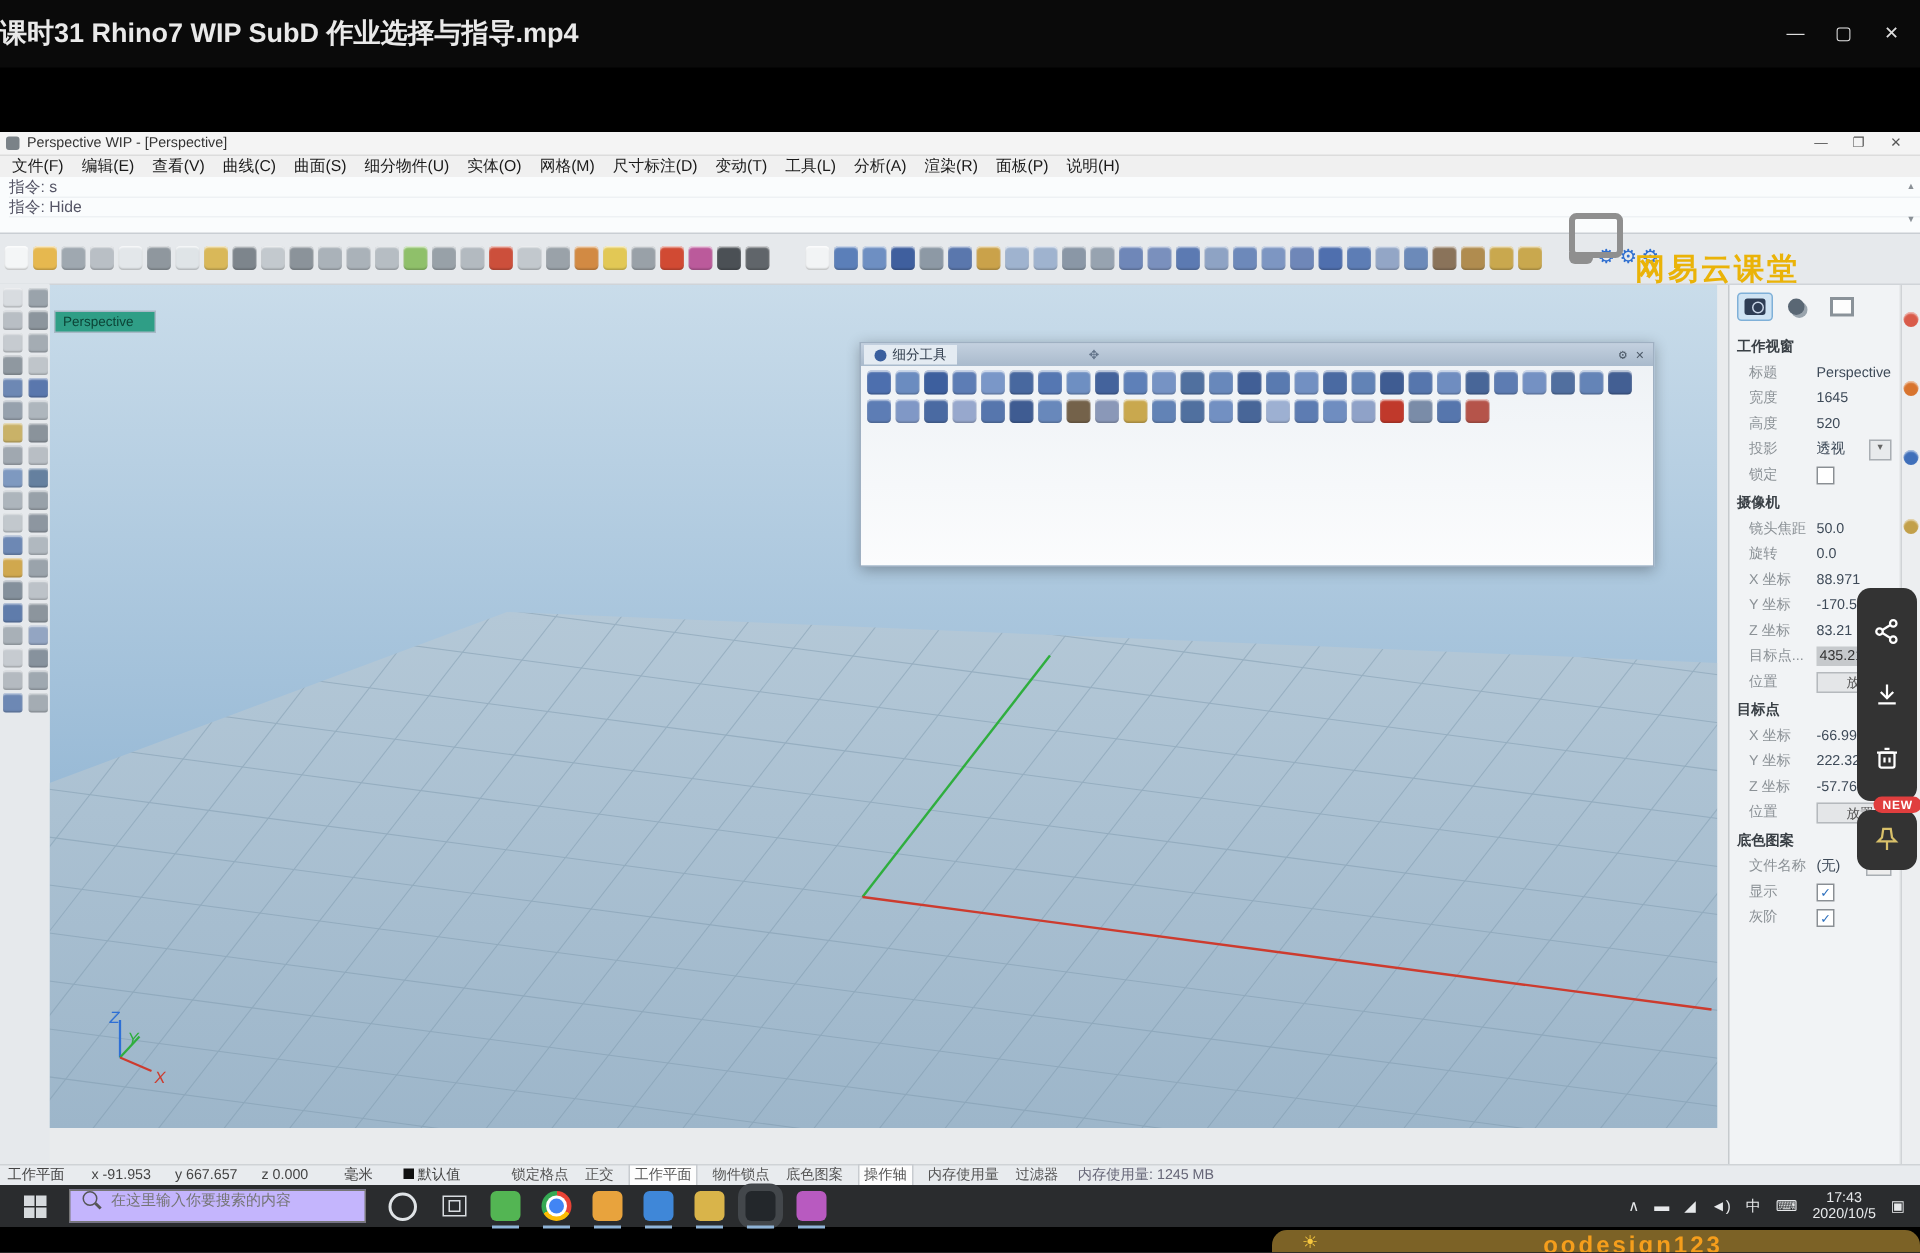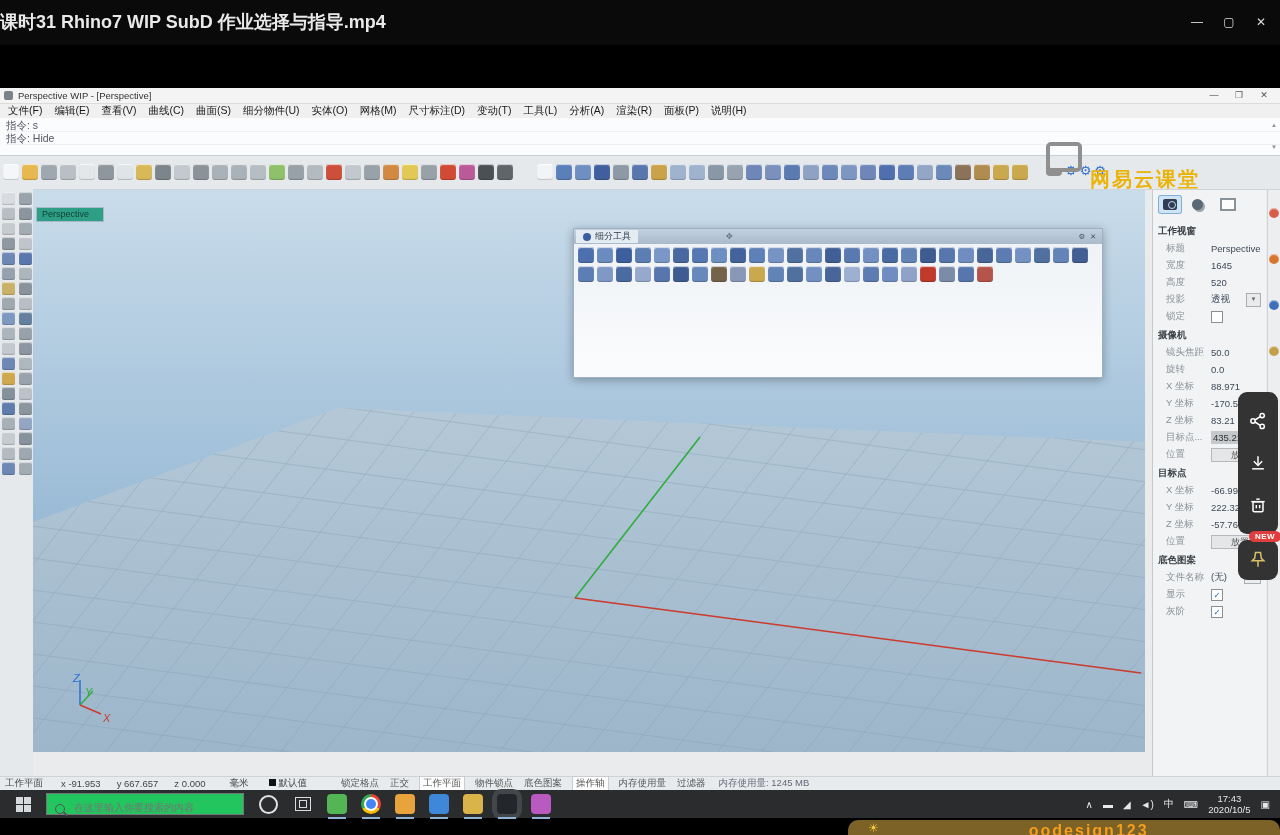--- a/index.html
+++ b/index.html
@@ -97,21 +97,21 @@
   #pinbtn{position:absolute;left:1238px;top:540px;width:40px;height:40px;background:#333;border-radius:9px;
     z-index:40;display:flex;align-items:center;justify-content:center;}
   .newbadge{position:absolute;left:1249px;top:531px;background:#e03e3e;color:#fff;font-size:8px;
     font-weight:bold;padding:1px 6px;border-radius:8px;z-index:41;letter-spacing:.5px;}
   
   #taskbar{position:absolute;left:0;top:790px;width:1280px;height:28px;background:#2a2c2e;z-index:50;
     display:flex;align-items:center;}
   .startbtn{width:46px;height:28px;display:flex;align-items:center;justify-content:center;flex:none;}
   .winlogo{display:grid;grid-template-columns:7px 7px;gap:1px;}
   .winlogo span{width:7px;height:7px;background:#d6dadd;}
-  .searchbox{width:198px;height:22px;background:#22c55e;border:1px solid #777;display:flex;align-items:flex-end;
+  .searchbox{width:198px;height:22px;background:#c4b5fd;border:1px solid #777;display:flex;align-items:flex-start;
     gap:7px;padding-left:8px;box-sizing:border-box;flex:none;}
   .searchbox input{border:0;outline:0;font-size:10px;color:#555;width:160px;font-family:inherit;background:transparent;}
   .mag{width:8px;height:8px;border:1.5px solid #555;border-radius:50%;position:relative;flex:none;}
   .mag:after{content:"";position:absolute;left:7px;top:8px;width:5px;height:1.5px;background:#555;transform:rotate(45deg);}
   .cortana{margin-left:15px;width:15px;height:15px;border:2px solid #dfe3e6;border-radius:50%;flex:none;}
   .taskview{margin-left:17px;width:14px;height:12px;border:1.5px solid #d8dce0;position:relative;flex:none;}
   .taskview:after{content:"";position:absolute;left:3px;top:2px;right:3px;bottom:2px;border:1px solid #d8dce0;}
   #apps{display:flex;margin-left:16px;gap:14px;align-items:center;}
   .app{width:20px;height:20px;border-radius:4px;position:relative;flex:none;}
   .app:after{content:"";position:absolute;left:1px;right:1px;bottom:-5px;height:2px;background:#8fb4d8;}

